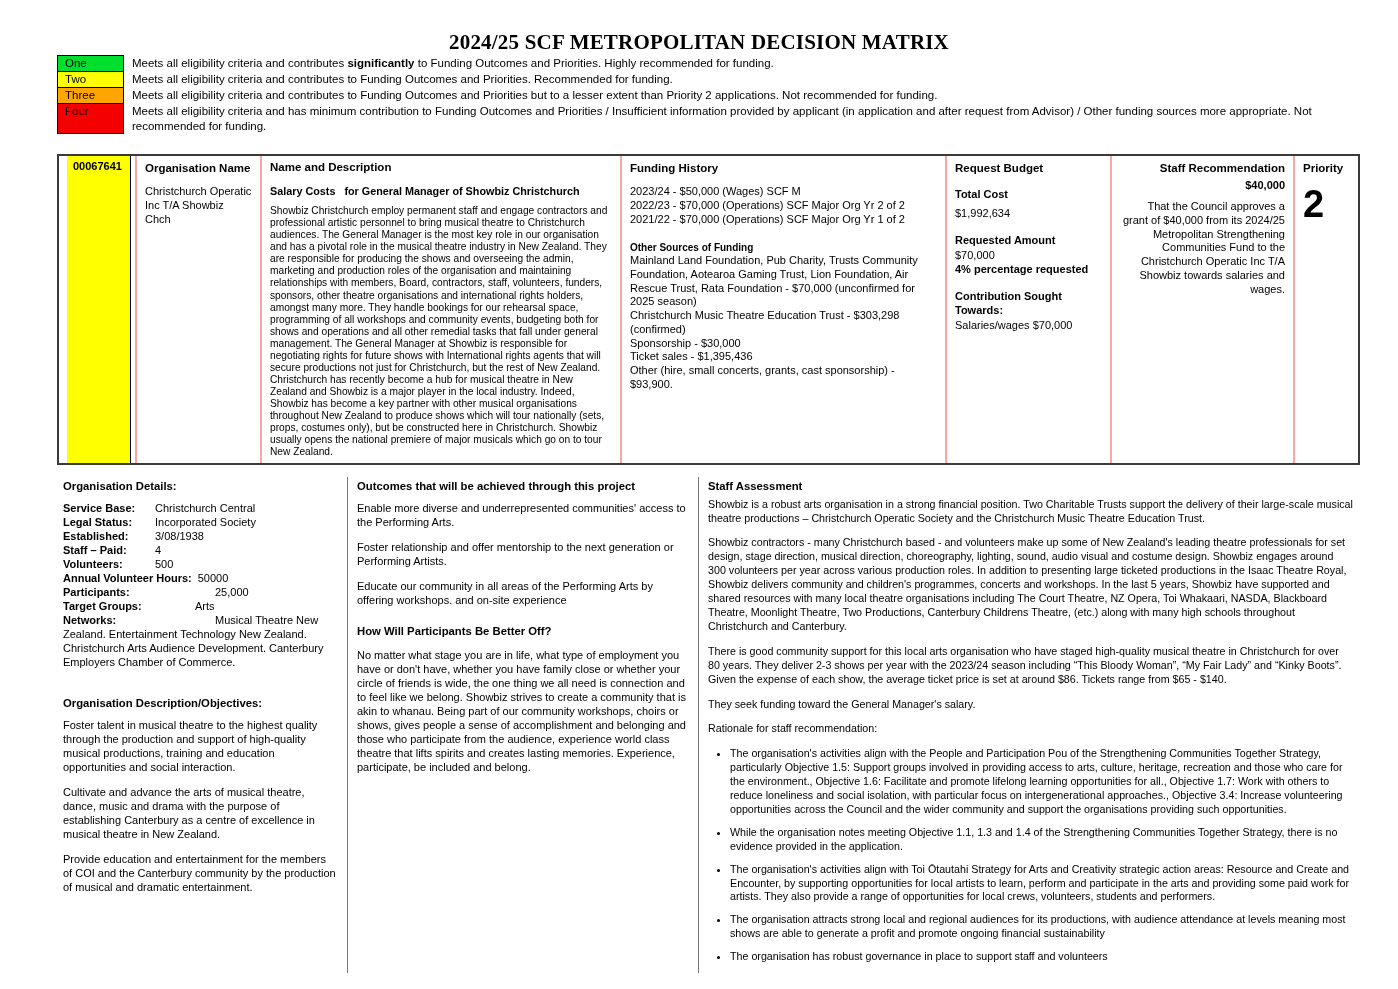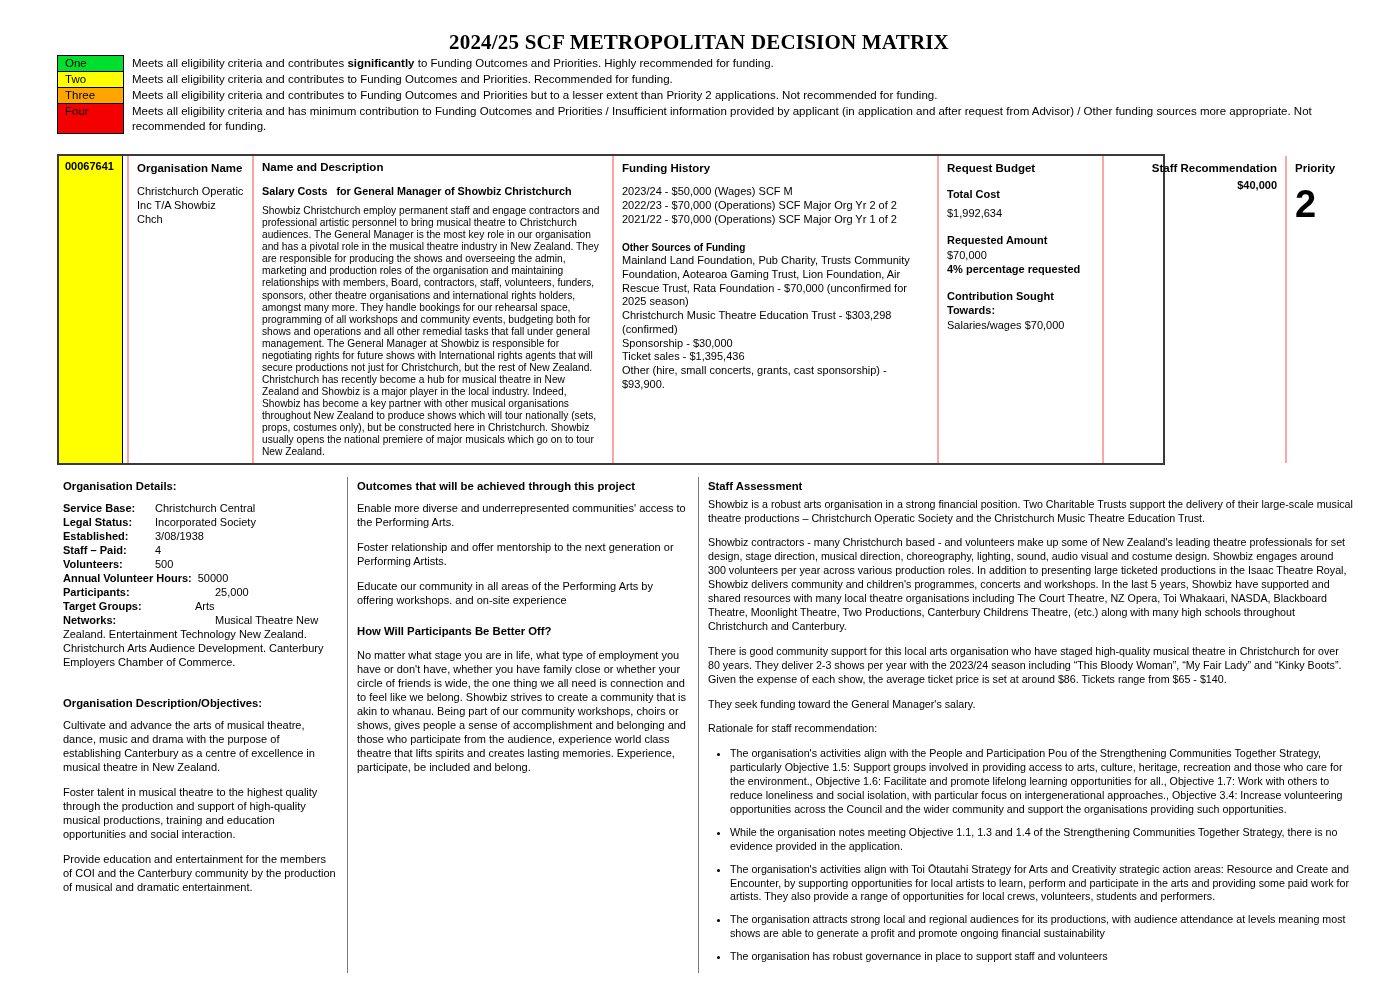--- a/index.html
+++ b/index.html
@@ -8,21 +8,21 @@
 
   .title { padding-top: 30px; text-align: center; font-size: 21px; font-weight: bold; letter-spacing: 0.2px; font-family: Liberation Serif, serif; }
 
   .legend-heading { margin: 16px 0 3px 47px; font-size: 11.5px; font-weight: bold; }
   .legend { margin-left: 57px; width: 1300px; }
   .legend-row { display: flex; align-items: stretch; margin-top: -1px; }
   .legend-row:first-child { margin-top: 0; }
   .swatch { width: 67px; min-width: 67px; border: 1px solid #000; font-size: 11.5px; line-height: 15px; padding-left: 7px; }
   .legend-text { font-size: 11.5px; line-height: 15px; padding-left: 8px; padding-top: 1px; max-width: 1220px; }
 
-  .matrix { display: flex; align-items: stretch; margin: 20px 0 0 57px; width: 1108px; border: 2px solid #3a3a3a; min-height: 302px; }
+  .matrix { display: flex; align-items: stretch; margin: 20px 0 0 57px; width: 1303px; border: 2px solid #3a3a3a; min-height: 302px; padding-left: 8px; }
   .mcol { border-left: 2px solid #fca5a5; padding: 5px 8px; font-size: 11px; line-height: 1.25; }
   .mcol:first-child { border-left: none; }
   .cell-h { font-weight: bold; font-size: 11.5px; margin-bottom: 10px; }
   .col-id { width: 68px; min-width: 68px; padding: 0; position: relative; }
   .id-box { position: absolute; top: 0; left: 0; bottom: 0; right: 4px; border-right: 1px solid #000; padding: 4px 0 0 6px; }
   .id-text { font-weight: bold; font-size: 11px; }
   .col-org { width: 125px; min-width: 125px; }
   .col-desc { width: 360px; min-width: 360px; font-size: 10.2px; line-height: 1.18; }
   .desc-title { font-weight: bold; font-size: 10.8px; white-space: pre-wrap; margin-bottom: 8px; }
   .col-fund { width: 325px; min-width: 325px; }
@@ -121,20 +121,21 @@
       <div class="rb-label">Requested Amount</div>
       <div class="rb-tight">$70,000</div>
       <div class="rb-tight" style="font-weight:bold">4% percentage requested</div>
       <div class="rb-label">Contribution Sought Towards:</div>
       <div class="rb-tight">Salaries/wages $70,000</div>
     </div>
 
     <div class="mcol col-rec">
       <div class="cell-h" style="margin-bottom:0">Staff Recommendation</div>
       <div class="rec-amount">$40,000</div>
+      <div class="rec-text">That the Council approves a grant of $40,000 from its 2024/25 Metropolitan Strengthening Communities Fund to the Christchurch Operatic Inc T/A Showbiz towards salaries and wages.</div>
     </div>
 
     <div class="mcol col-pri">
       <div class="cell-h">Priority</div>
       <div class="pri-num">2</div>
     </div>
 
   </div>
 
   <div class="bottom">
@@ -144,22 +145,22 @@
       <div class="od-row"><span class="od-label lw1">Service Base:</span><span>Christchurch Central</span></div>
       <div class="od-row"><span class="od-label lw1">Legal Status:</span><span>Incorporated Society</span></div>
       <div class="od-row"><span class="od-label lw1">Established:</span><span>3/08/1938</span></div>
       <div class="od-row"><span class="od-label lw1">Staff – Paid:</span><span>4</span></div>
       <div class="od-row"><span class="od-label lw1">Volunteers:</span><span>500</span></div>
       <div class="od-row"><span class="od-label lw0">Annual Volunteer Hours:</span><span>50000</span></div>
       <div class="od-row"><span class="od-label lw2">Participants:</span><span>25,000</span></div>
       <div class="od-row"><span class="od-label lw3">Target Groups:</span><span>Arts</span></div>
       <div class="od-row"><span class="od-label lw2">Networks:</span><span>Musical Theatre New Zealand. Entertainment Technology New Zealand. Christchurch Arts Audience Development. Canterbury Employers Chamber of Commerce.</span></div>
       <div class="b-h od-desc-h">Organisation Description/Objectives:</div>
+      <p>Foster talent in musical theatre to the highest quality through the production and support of high-quality musical productions, training and education opportunities and social interaction.</p>
       <p>Cultivate and advance the arts of musical theatre, dance, music and drama with the purpose of establishing Canterbury as a centre of excellence in musical theatre in New Zealand.</p>
-      <p>Foster talent in musical theatre to the highest quality through the production and support of high-quality musical productions, training and education opportunities and social interaction.</p>
       <p>Provide education and entertainment for the members of COI and the Canterbury community by the production of musical and dramatic entertainment.</p>
     </div>
 
     <div class="bcol bcol-mid">
       <div class="b-h">Outcomes that will be achieved through this project</div>
       <p>Enable more diverse and underrepresented communities' access to the Performing Arts.</p>
       <p>Foster relationship and offer mentorship to the next generation or Performing Artists.</p>
       <p>Educate our community in all areas of the Performing Arts by offering workshops. and on-site experience</p>
       <div class="better-h">How Will Participants Be Better Off?</div>
       <p>No matter what stage you are in life, what type of employment you have or don't have, whether you have family close or whether your circle of friends is wide, the one thing we all need is connection and to feel like we belong. Showbiz strives to create a community that is akin to whanau. Being part of our community workshops, choirs or shows, gives people a sense of accomplishment and belonging and those who participate from the audience, experience world class theatre that lifts spirits and creates lasting memories.  Experience, participate, be included and belong.</p>

